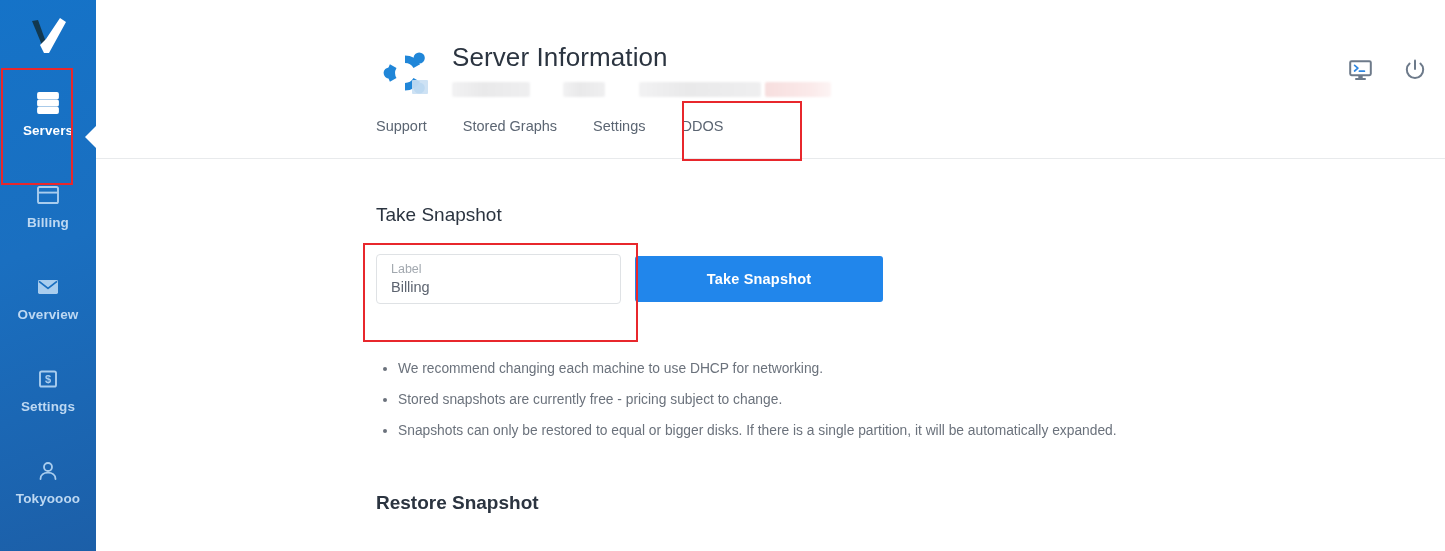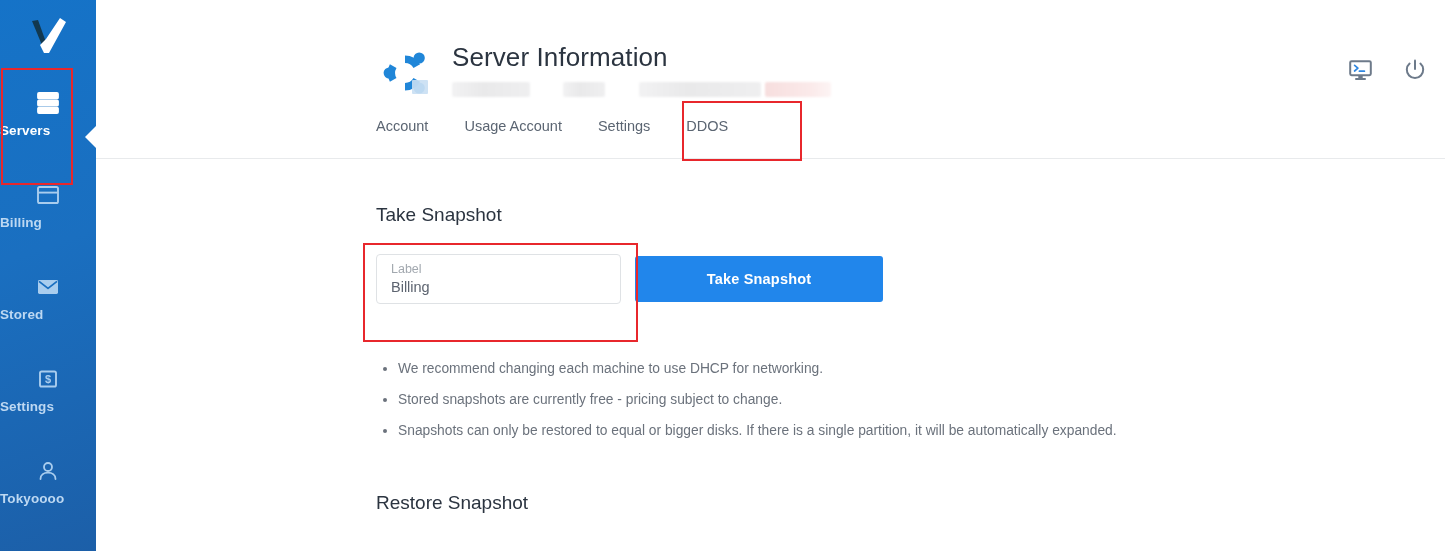--- a/index.html
+++ b/index.html
@@ -23,21 +23,21 @@
     position: relative;
     height: 68px;
     display: flex; align-items: center; justify-content: center;
   }
   .brand svg { display: block; }
 
   .nav-item {
     position: relative;
     height: 92px;
     display: flex; flex-direction: column;
-    justify-content: center;
+    align-items: center; justify-content: center;
     gap: 8px;
     color: #bdd8f2;
     cursor: pointer;
   }
   .nav-item .nav-label {
     font-size: 13.5px;
     font-weight: bold;
     letter-spacing: .1px;
     line-height: 1;
   }
@@ -146,21 +146,21 @@
   .notes li {
     position: relative;
     font-size: 13.8px; color: #6b727c;
     line-height: 1; margin-bottom: 17px;
   }
   .notes li::before {
     content: ""; position: absolute; left: -15px; top: 5px;
     width: 4px; height: 4px; border-radius: 50%; background: #6b727c;
   }
 
-  .section-title.bottom { margin-top: 56px; }
+  .section-title.bottom { margin-top: 56px; font-weight: bold; }
 </style>
 </head>
 <body>
 
 <div id="app">
 
   <div class="sidebar">
 
     <div class="brand">
       <span>
@@ -195,21 +195,21 @@
       <span class="nav-label">Billing</span>
     </div>
 
     <div class="nav-item">
       <span class="nav-icon">
         <svg width="26" height="22" viewBox="0 0 26 22">
           <rect x="3" y="4" width="20" height="14" rx="1.4" fill="#a9cdee"></rect>
           <path d="M4 5.4 L13 12.4 L22 5.4" fill="none" stroke="#1a6fc0" stroke-width="1.8" stroke-linejoin="round"></path>
         </svg>
       </span>
-      <span class="nav-label">Stored</span>
+      <span class="nav-label">Overview</span>
     </div>
 
     <div class="nav-item">
       <span class="nav-icon">
         <svg width="26" height="22" viewBox="0 0 26 22">
           <rect x="5" y="3.5" width="16" height="15" rx="1.6" fill="none" stroke="#a9cdee" stroke-width="1.9"></rect>
           <text x="13" y="15.2" text-anchor="middle" font-family="Liberation Sans, sans-serif" font-size="11" font-weight="bold" fill="#a9cdee">$</text>
         </svg>
       </span>
       <span class="nav-label">Settings</span>
@@ -270,22 +270,22 @@
         <div class="redacted-row">
           <span class="redact r1"></span>
           <span class="redact r2"></span>
           <span class="redact r3"></span>
           <span class="redact pink"></span>
         </div>
       </div>
     </div>
 
     <div class="tabs">
-      <div class="tab">Account</div>
-      <div class="tab">Usage Account</div>
+      <div class="tab">Support</div>
+      <div class="tab">Stored Graphs</div>
       <div class="tab">Settings</div>
       <div class="tab">DDOS</div>
     </div>
     <div class="tab-rule"></div>
 
     <div class="content">
 
       <h2 class="section-title">Take Snapshot</h2>
 
       <div class="form-row">

